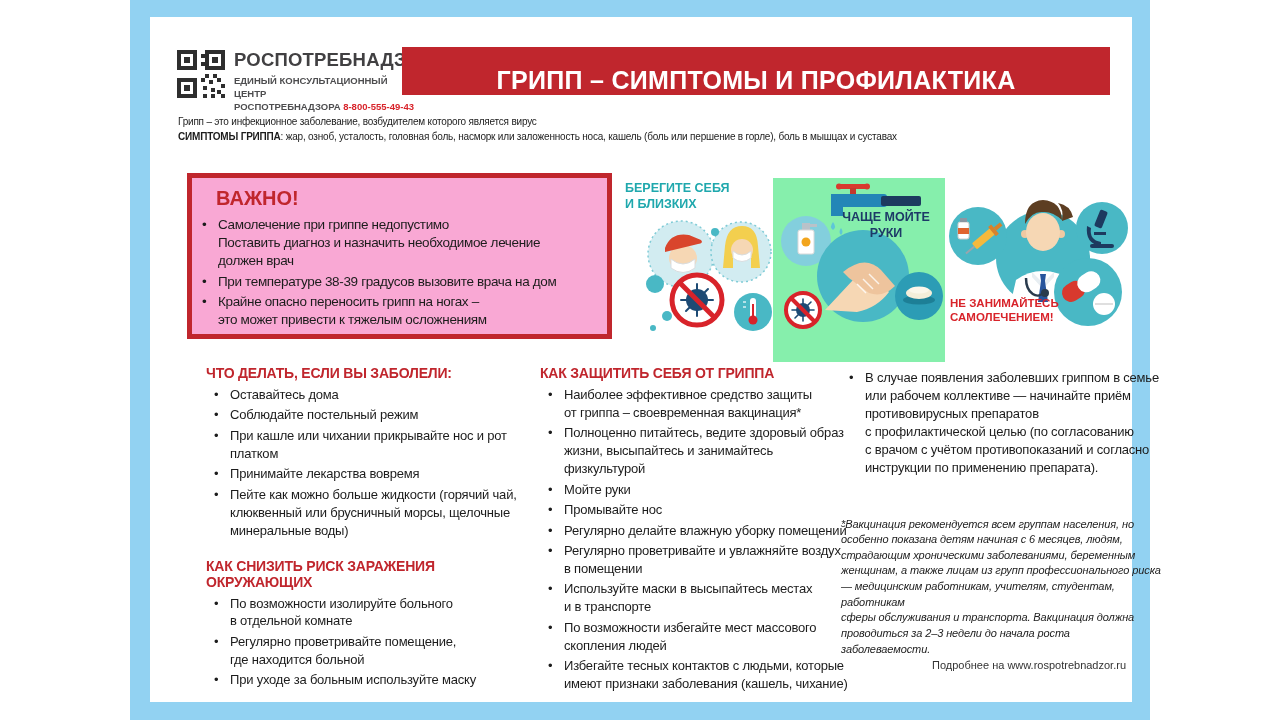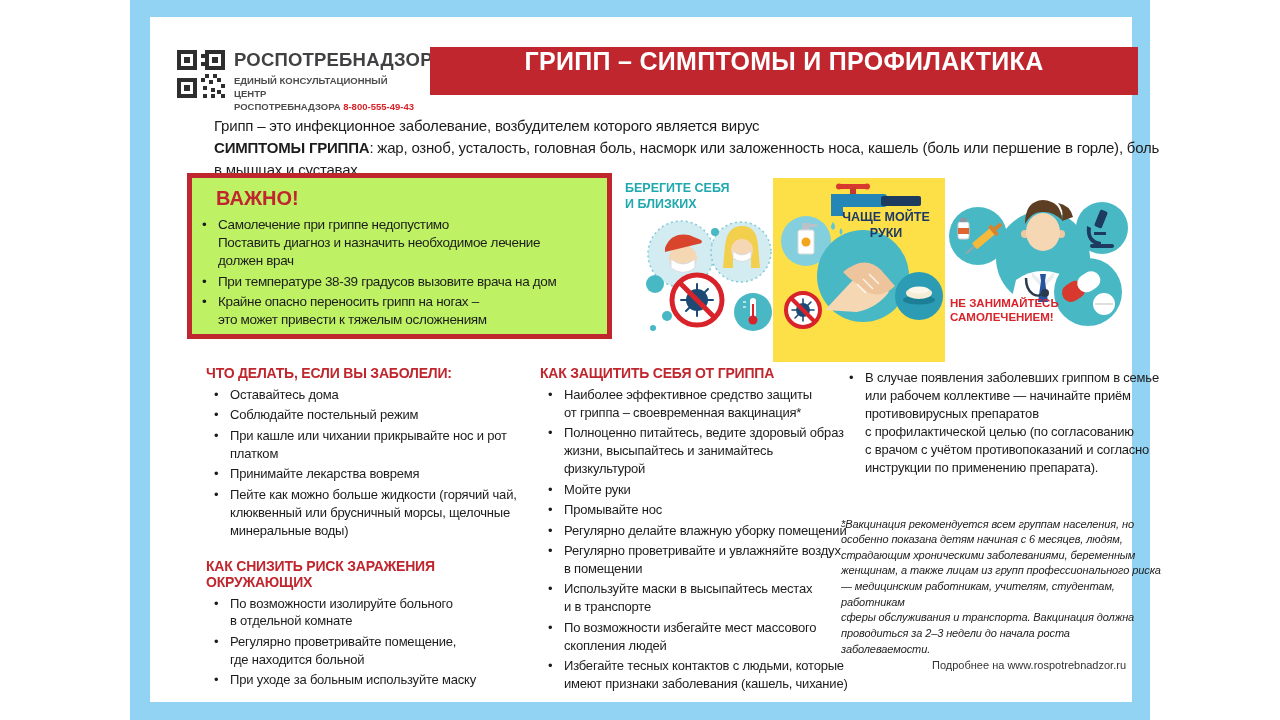--- a/index.html
+++ b/index.html
@@ -9,38 +9,38 @@
   .inner{position:absolute;left:20px;top:17px;right:18px;bottom:18px;background:#fff;}
   .abs{position:absolute;}
   .pre{white-space:pre-line;}
 
   
   .qr{left:27px;top:33px;width:48px;height:48px;}
   .brand{left:84px;top:32px;width:180px;}
   .brand-name{font-size:18.5px;font-weight:bold;color:#414042;letter-spacing:.2px;}
   .brand-sub{font-size:9.5px;font-weight:bold;color:#4d4d4f;line-height:1.35;margin-top:4px;}
   .brand-phone{color:#d8232a;}
-  .banner{left:280px;top:30px;width:708px;height:48px;background:#c0262d;display:flex;align-items:flex-start;justify-content:center;}
+  .banner{left:252px;top:30px;width:708px;height:48px;background:#c0262d;display:flex;align-items:flex-end;justify-content:center;}
   .banner-title{color:#fff;font-size:25px;font-weight:bold;letter-spacing:.3px;}
 
   
-  .intro{left:28px;top:98px;width:950px;font-size:15px;line-height:1.45;letter-spacing:-.2px;margin-left:36px;}
+  .intro{left:28px;top:98px;width:950px;font-size:10px;line-height:1.45;letter-spacing:-.2px;}
   .intro b{font-weight:bold;}
 
   
-  .imp{left:37px;top:156px;width:425px;height:166px;border:5px solid #c0262d;box-sizing:border-box;background:#bef264;}
+  .imp{left:37px;top:156px;width:425px;height:166px;border:5px solid #c0262d;box-sizing:border-box;background:#f9a8d4;}
   .imp-title{margin:9px 0 6px 24px;font-size:20px;font-weight:bold;color:#c0262d;}
   .blist{list-style:none;margin:0;padding:0;}
   .blist li{position:relative;padding-left:26px;margin-bottom:2px;white-space:pre-line;}
   .blist li::before{content:"•";position:absolute;left:10px;top:0;}
   .imp .blist{font-size:13.5px;line-height:1.35;letter-spacing:-.35px;padding-right:20px;}
 
   
   .cap-protect{left:475px;top:164px;width:135px;color:#1fa8ad;font-size:12.5px;font-weight:bold;line-height:1.25;}
-  .wash-panel{left:623px;top:161px;width:172px;height:184px;background:#fde047;}
+  .wash-panel{left:623px;top:161px;width:172px;height:184px;background:#86efac;}
   .cap-wash{position:absolute;left:58px;top:32px;width:110px;text-align:center;color:#1d3a67;font-size:12.5px;font-weight:bold;line-height:1.25;}
   .doctor-block{left:798px;top:163px;width:186px;height:165px;}
   .cap-selfmed{position:absolute;left:2px;top:116px;width:125px;color:#d8232a;font-size:11.5px;font-weight:bold;line-height:1.25;}
   .illo-protect{left:495px;top:195px;width:132px;height:128px;}
 
   
   .col{top:348px;width:322px;margin-left:28px;}
   .col1{left:28px;}
   .col2{left:362px;}
   .col3{left:663px;top:352px;width:320px;}

